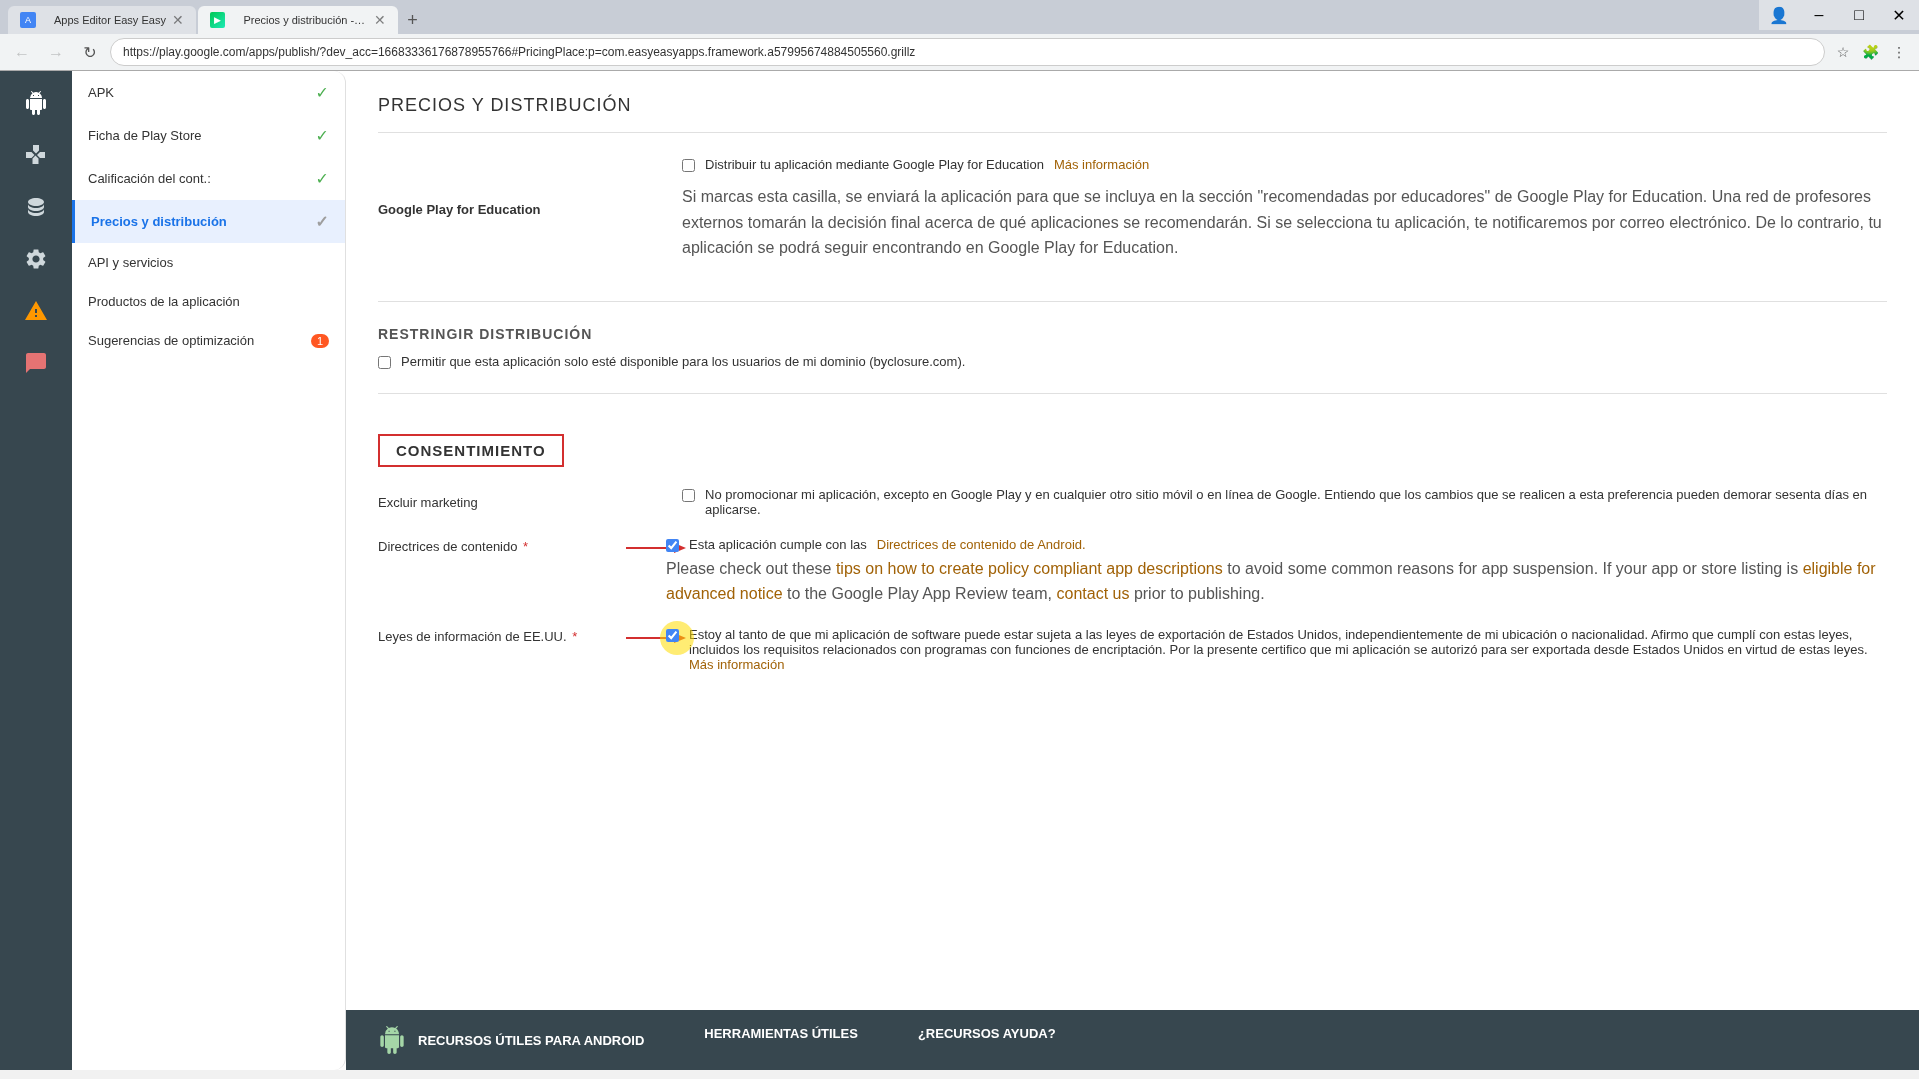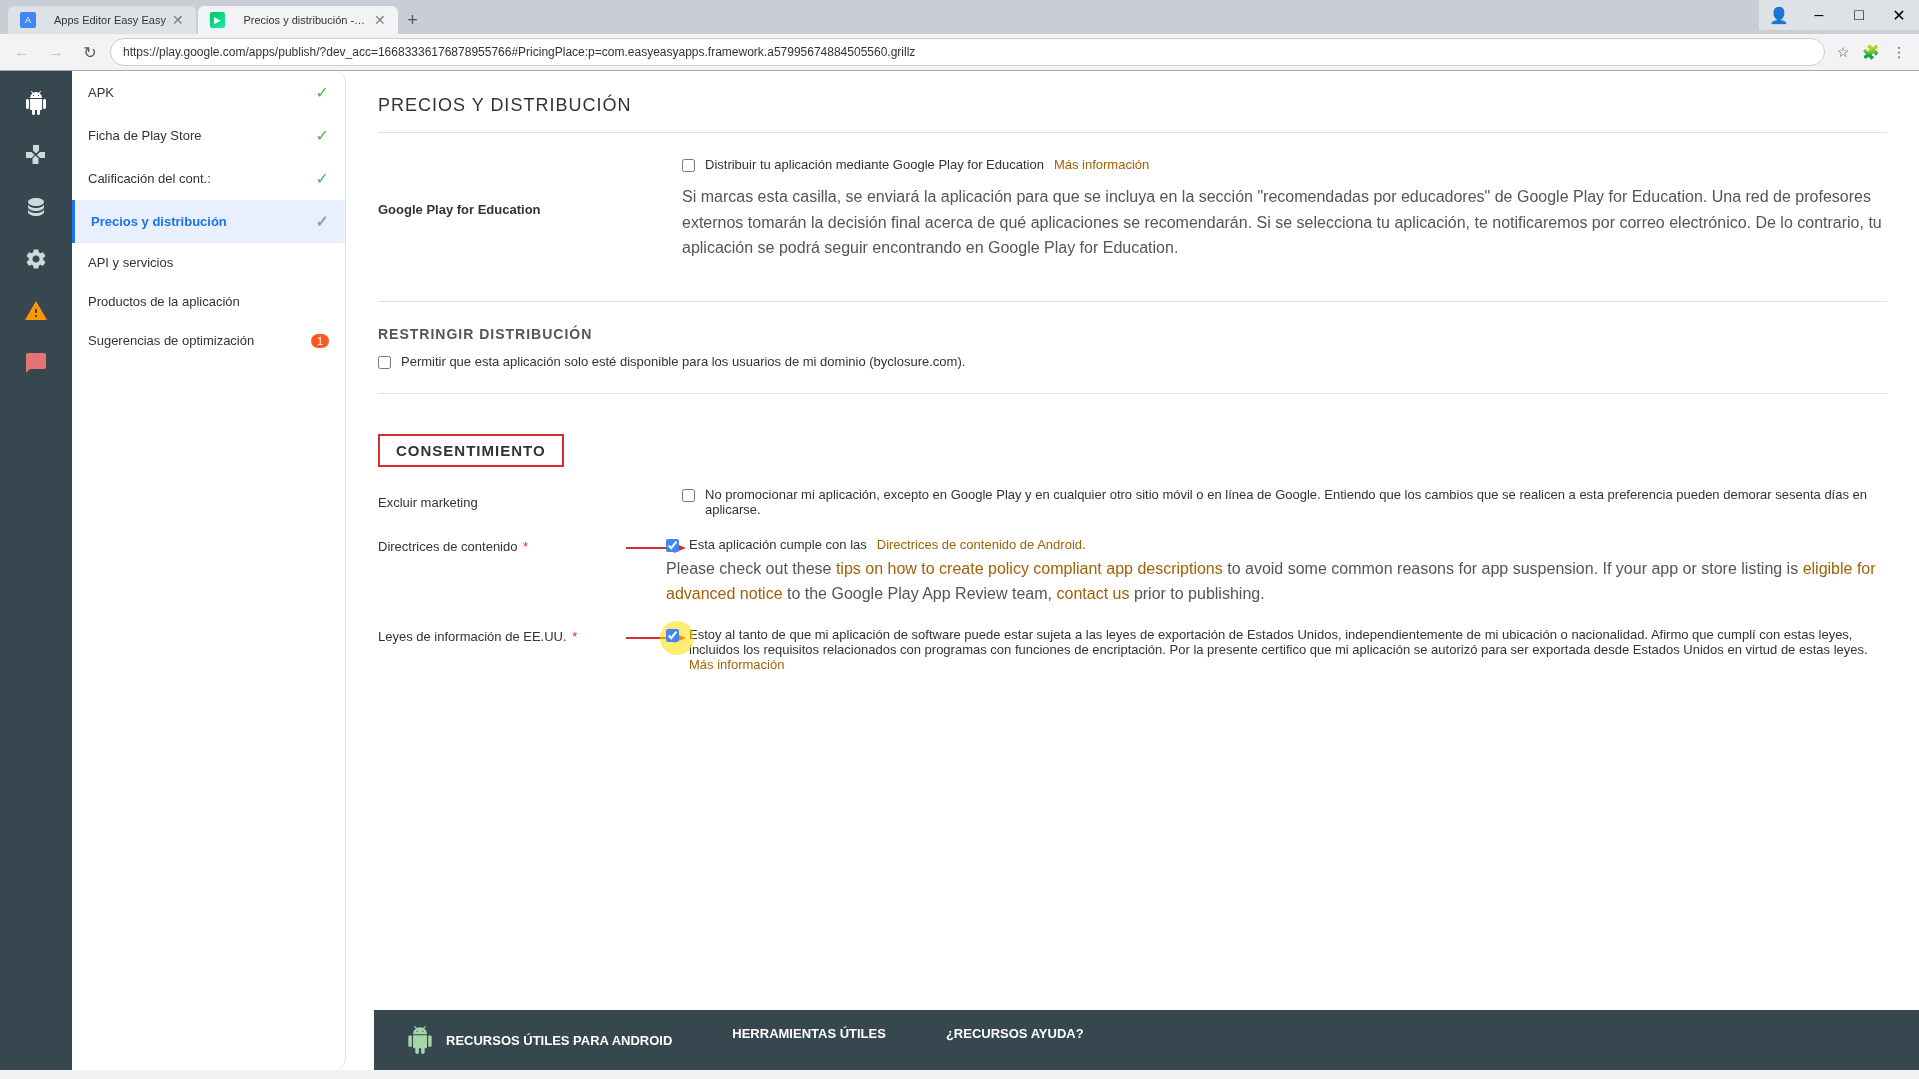--- a/index.html
+++ b/index.html
@@ -231,21 +231,20 @@
     }
 
     
     .footer {
       background: #37474f;
       color: #cfd8dc;
       padding: 16px 32px;
       display: flex;
       gap: 60px;
       font-size: 13px;
-      margin-left: 28px;
     }
     .footer-section { font-weight: bold; color: white; }
 
     
     .browser-wrapper {
       position: relative;
       width: 1919px;
       min-height: 1079px;
       background: #f1f1f1;
     }

